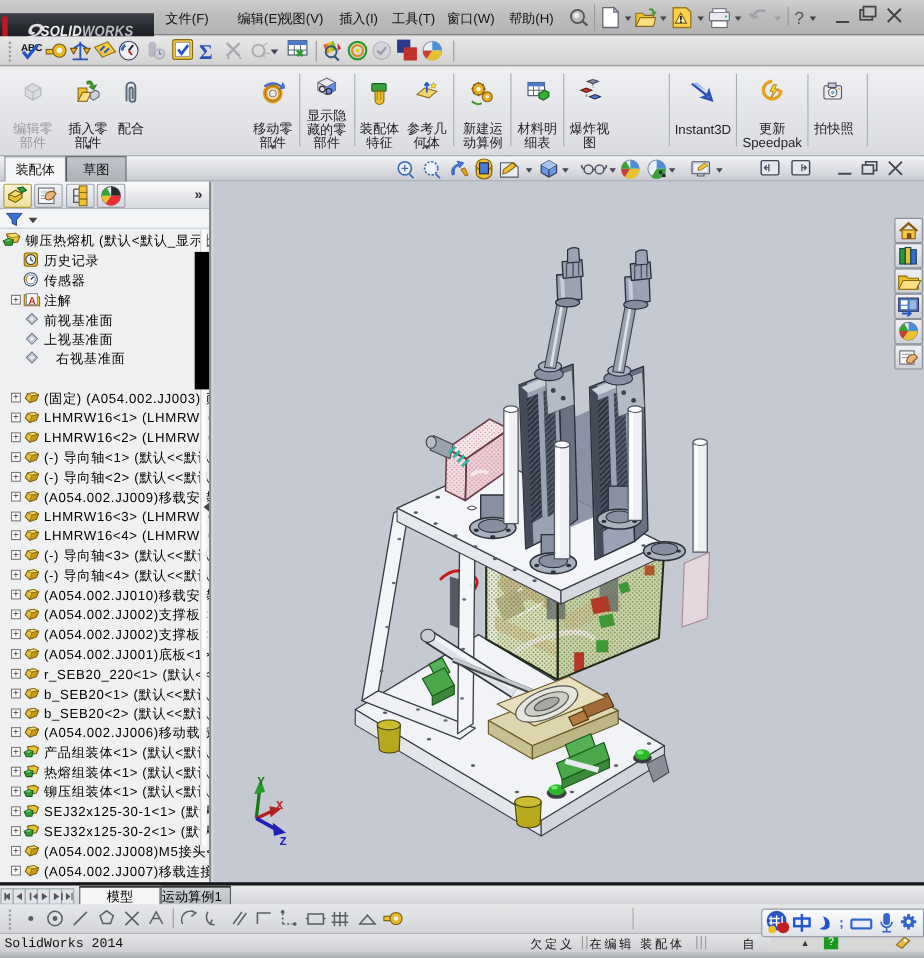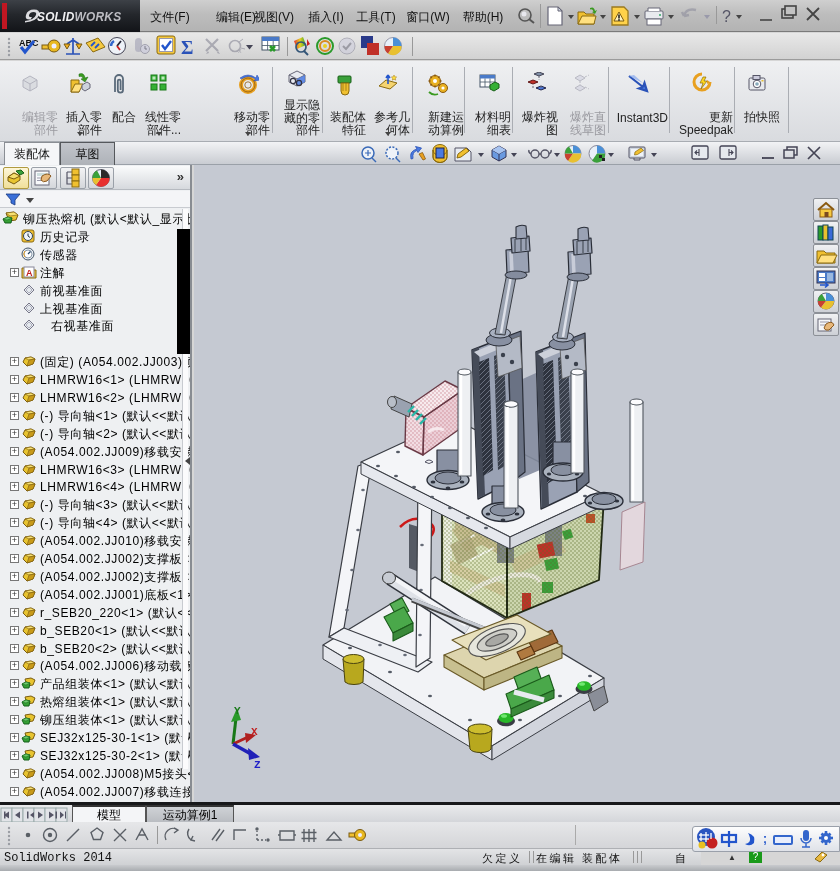--- a/index.html
+++ b/index.html
@@ -1,27 +1,27 @@
 <!DOCTYPE html>
 <html><head><meta charset="utf-8">
 <style>
 *{margin:0;padding:0;box-sizing:border-box}
 html,body{width:840px;height:871px;overflow:hidden;font-family:"Liberation Sans",sans-serif;background:#d6d6d6}
 #page{position:relative;width:840px;height:871px}
 
 #titlebar{position:absolute;left:0;top:0;width:840px;height:32px;background:linear-gradient(#cfcfcf,#bdbdbd 45%,#b3b3b3);border-bottom:1px solid #7a7a7a}
-#logo{position:absolute;left:0;top:0;width:140px;height:32px;background:linear-gradient(#3d4147,#24272c 45%,#121418);display:flex;align-items:center}
+#logo{position:absolute;left:0;top:12px;width:140px;height:32px;background:linear-gradient(#3d4147,#24272c 45%,#121418);display:flex;align-items:center}
 #logo .red{position:absolute;left:2px;top:3px;width:5px;height:26px;background:#c01722}
 #menus{position:absolute;left:0;top:0;height:32px;font-size:12px;color:#111}
 #menus span{position:absolute;top:9px;width:50px;text-align:center}
 
 #row2{position:absolute;left:0;top:33px;width:840px;height:27px;background:linear-gradient(#e8e8e8,#d2d2d2);border-bottom:1px solid #9b9b9b}
 
 #cmgr{position:absolute;left:0;top:61px;width:840px;height:80px;background:linear-gradient(#eff0f2,#d9dbdf)}
-.cmb{position:absolute;top:2px;height:76px;text-align:right;font-size:12px;color:#222;line-height:13px}
+.cmb{position:absolute;top:2px;height:76px;text-align:center;font-size:12px;color:#222;line-height:13px}
 .cmb svg{display:block;margin:9px auto 15px}
 .cmsep{position:absolute;top:6px;width:1px;height:66px;background:#aaadb3}
 
 #tabrow{position:absolute;left:0;top:141px;width:840px;height:24px;background:linear-gradient(#f2f3f5,#c9ccd2);border-top:1px solid #a8acb2;border-bottom:1px solid #9aa0a8}
 .ptab{position:absolute;top:0;height:24px;font-size:12px;text-align:center;line-height:22px;color:#111}
 
 #lpanel{position:absolute;left:0;top:165px;width:192px;height:637px;background:#eef0f2;border-right:2px solid #888c92;overflow:hidden}
 #ptabs{position:absolute;left:0;top:1px;width:190px;height:24px;background:linear-gradient(#fafbfc,#d6d9dd);border-bottom:1px solid #b6bac0}
 .ptb{position:absolute;top:1px;width:26px;height:22px;border:1px solid #9aa0a8;background:linear-gradient(#f2f3f5,#d4d7db);border-radius:2px}
 #filtrow{position:absolute;left:0;top:26px;width:190px;height:17px;background:#f4f5f7;border-bottom:1px solid #c8cbd0}
@@ -215,32 +215,20 @@
         </svg>编辑零<br>部件</div>
  <div class="cmb" style="left:58px;width:44px"><svg width="22" height="24">
           <path d="M2 8 h8 v12 h-8 Z" fill="#f0c030" stroke="#8a6a10"></path>
           <path d="M2 20 L6 12 h8 l-4 8 Z" fill="#ffe080" stroke="#8a6a10"></path>
           <path d="M10 2 q5 -2 6 4 l3 -1 l-3 5 l-4 -3 l2 -0.5 q-0.5 -3 -4 -2 Z" fill="#3a9a20" stroke="#1a6a10" stroke-width="0.5"></path>
           <path d="M13 13 l5 -3 l3 2 v4 l-5 3 l-3 -2 Z" fill="#cdd2dc" stroke="#667"></path>
         </svg>插入零<br>部件<div style="position:absolute;left:50%;bottom:0px;margin-left:-3px;border:3px solid transparent;border-top:4px solid #444"></div></div>
  <div class="cmb" style="left:102px;width:34px"><svg width="22" height="24">
           <path d="M7 20 V7 a4 4 0 0 1 8 0 v11 a2.6 2.6 0 0 1 -5.2 0 V9 a1.4 1.4 0 0 1 2.8 0 v9" fill="none" stroke="#5a6a7a" stroke-width="1.8"></path>
         </svg>配合</div>
- <div class="cmb" style="left:136px;width:45px"><svg width="22" height="24">
-          <g fill="#35b035" stroke="#1a7a1a">
-            <rect x="3" y="3" width="6" height="6"></rect>
-            <rect x="3" y="12" width="6" height="6"></rect>
-            <rect x="12" y="3" width="6" height="6"></rect>
-            <rect x="12" y="12" width="6" height="6"></rect>
-          </g>
-          <g fill="#bfe8bf">
-            <rect x="4.5" y="4.5" width="3" height="3"></rect>
-            <rect x="13.5" y="4.5" width="3" height="3"></rect>
-          </g>
-        </svg>线性零<br>部件...<div style="position:absolute;left:50%;bottom:0px;margin-left:-3px;border:3px solid transparent;border-top:4px solid #444"></div></div>
  <div class="cmb" style="left:226px;width:44px"><svg width="22" height="24">
           <circle cx="11" cy="13" r="7" fill="none" stroke="#e8a020" stroke-width="4"></circle>
           <circle cx="11" cy="13" r="7" fill="none" stroke="#8a5a10" stroke-width="0.8"></circle>
           <circle cx="11" cy="13" r="3.2" fill="none" stroke="#8a5a10" stroke-width="0.8"></circle>
           <path d="M3 6 q8 -6 16 0 l1 -3 l3 5 l-6 1 l1.5 -2 q-7 -5 -14 0 Z" fill="#4a7ae0" stroke="#24a" stroke-width="0.5"></path>
         </svg>移动零<br>部件<div style="position:absolute;left:50%;bottom:0px;margin-left:-3px;border:3px solid transparent;border-top:4px solid #444"></div></div>
  <div class="cmsep" style="left:272px"></div>
  <div class="cmb" style="left:274px;width:46px">
         <svg width="22" height="22" style="margin:5px auto 0;display:block">
           <path d="M3 7 L11 3 L19 7 L19 14 L11 18 L3 14 Z" fill="#e8eaf0" stroke="#667"></path>
@@ -285,26 +273,20 @@
           <path d="M2 10 h15 M7 6.5 v8.5 M12 6.5 v8.5" stroke="#456" stroke-width="0.8"></path>
           <path d="M12 13 l5 -3 l4 2 v4 l-5 3 l-4 -2 Z" fill="#35b035" stroke="#186018"></path>
         </svg>材料明<br>细表</div>
  <div class="cmsep" style="left:512px"></div>
  <div class="cmb" style="left:514px;width:44px"><svg width="22" height="24">
           <path d="M9 2 l5 -2 l5 2 l-5 2 Z" fill="#8090a8" stroke="#445"></path>
           <path d="M3 10 l5 -2 l5 2 l-5 2 Z" fill="#c03028" stroke="#601818"></path>
           <path d="M11 16 l5 -2 l5 2 l-5 2 Z" fill="#4a7ae0" stroke="#224"></path>
           <path d="M14 4 v4 m-6 6 v3 m8 -3 v2" stroke="#667" stroke-dasharray="2 1.5" fill="none"></path>
         </svg>爆炸视<br>图</div>
- <div class="cmb" style="left:558px;width:48px;color:#9a9aa0"><svg width="22" height="24">
-          <g opacity="0.5">
-            <path d="M4 6 l5 -3 l5 3 l-5 3 Z M4 16 l5 -3 l5 3 l-5 3 Z" fill="#ccd" stroke="#889"></path>
-            <path d="M9 9 v4 m5 -8 l4 -2 m-4 12 l4 2" stroke="#889" stroke-dasharray="2 1.5" fill="none"></path>
-          </g>
-        </svg>爆炸直<br>线草图</div>
  <div class="cmsep" style="left:608px"></div>
  <div class="cmb" style="left:610px;width:58px">
         <svg width="26" height="24">
           <path d="M3 4 l14 11 m0 0 l1.5 -4 l2.5 8 l-8 -2.5 l4 -1.5" fill="#4a7ae0" stroke="#2a52b8" stroke-width="2.2"></path>
           <path d="M3 4 l5 -1 l9 8" fill="#88aaf0" opacity="0.7"></path>
         </svg>
         <div style="margin-top:16px">Instant3D</div>
       </div>
  <div class="cmsep" style="left:669px"></div>
  <div class="cmb" style="left:671px;width:62px"><svg width="22" height="24">
@@ -1054,21 +1036,21 @@
   <g fill="#556">
           <path d="M4 10 l5 -3.5 v7 Z M4 6.5 h1.5 v7 H4 Z"></path>
           <path d="M15 10 l5 -3.5 v7 Z"></path>
           <path d="M27 6.5 h1.5 v7 H27 Z M30 10 l4 -3 v6 Z"></path>
           <path d="M38 6.5 l5 3.5 l-5 3.5 Z"></path>
           <path d="M49 6.5 l5 3.5 l-5 3.5 Z M55.5 6.5 h1.5 v7 h-1.5 Z"></path>
           <path d="M60 6.5 l4 3.5 l-4 3.5 Z M65 6.5 h1 v7 h-1 Z"></path>
         </g>
  </svg>
  <div style="position:absolute;left:72px;top:0px;width:74px;height:19px;background:#f4f5f7;border:1px solid #555;border-top:2px solid #333;text-align:center;font-size:12px;line-height:17px">模型</div>
- <div style="position:absolute;left:146px;top:0px;width:88px;height:19px;background:linear-gradient(#cfd2d6,#b8bbc0);border:1px solid #555;border-top:2px solid #333;text-align:center;font-size:12px;line-height:17px">运动算例1</div>
+ <div style="position:absolute;left:146px;top:0px;width:64px;height:19px;background:linear-gradient(#cfd2d6,#b8bbc0);border:1px solid #555;border-top:2px solid #333;font-size:12px;line-height:17px">运动算例1</div>
 </div>
 
 <div id="sktbar"><svg width="840" height="26" id="sksvg">
  <g fill="#9a9da3">
           <circle cx="9" cy="6" r="1.2"></circle>
           <circle cx="9" cy="10" r="1.2"></circle>
           <circle cx="9" cy="14" r="1.2"></circle>
           <circle cx="9" cy="18" r="1.2"></circle>
           <circle cx="9" cy="22" r="1.2"></circle>
         </g>

